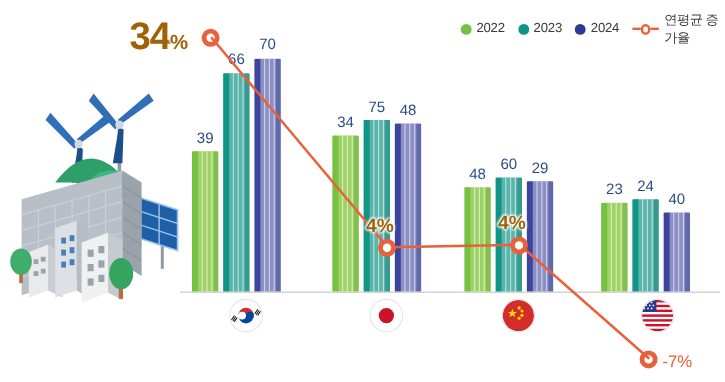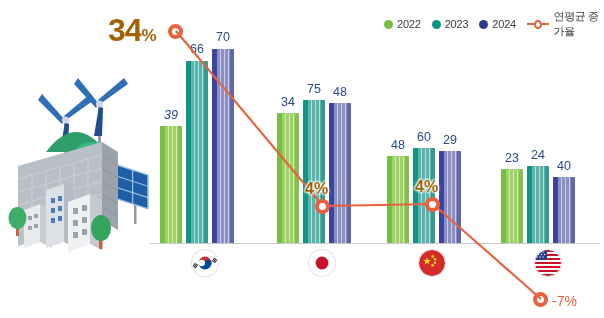--- a/index.html
+++ b/index.html
@@ -172,21 +172,21 @@
       </g>
       <g>
         <rect x="93" y="180" width="3.5" height="13" fill="#c2683a"></rect>
         <ellipse cx="95" cy="172" rx="10" ry="13" fill="#35a45f"></ellipse>
       </g>
     </svg>
   </div>
 
   <div class="axis"></div>
 
-  <div class="blab" style="left:154px;top:109px;font-style:italic;">39</div>
+  <div class="blab" style="left:154px;top:109px;">39</div>
   <div class="bar" style="left:160px;top:126px;height:117px;background:#9ed264;">
     <i style="background:#76c043"></i>
       <u style="background:#5fa833"></u>
       <s></s>
       <s class="b"></s>
       <s class="c"></s>
   </div>
 
   <div class="blab" style="left:180px;top:43px;">66</div>
   <div class="bar" style="left:186px;top:61px;height:182px;background:#59b5ab;">

